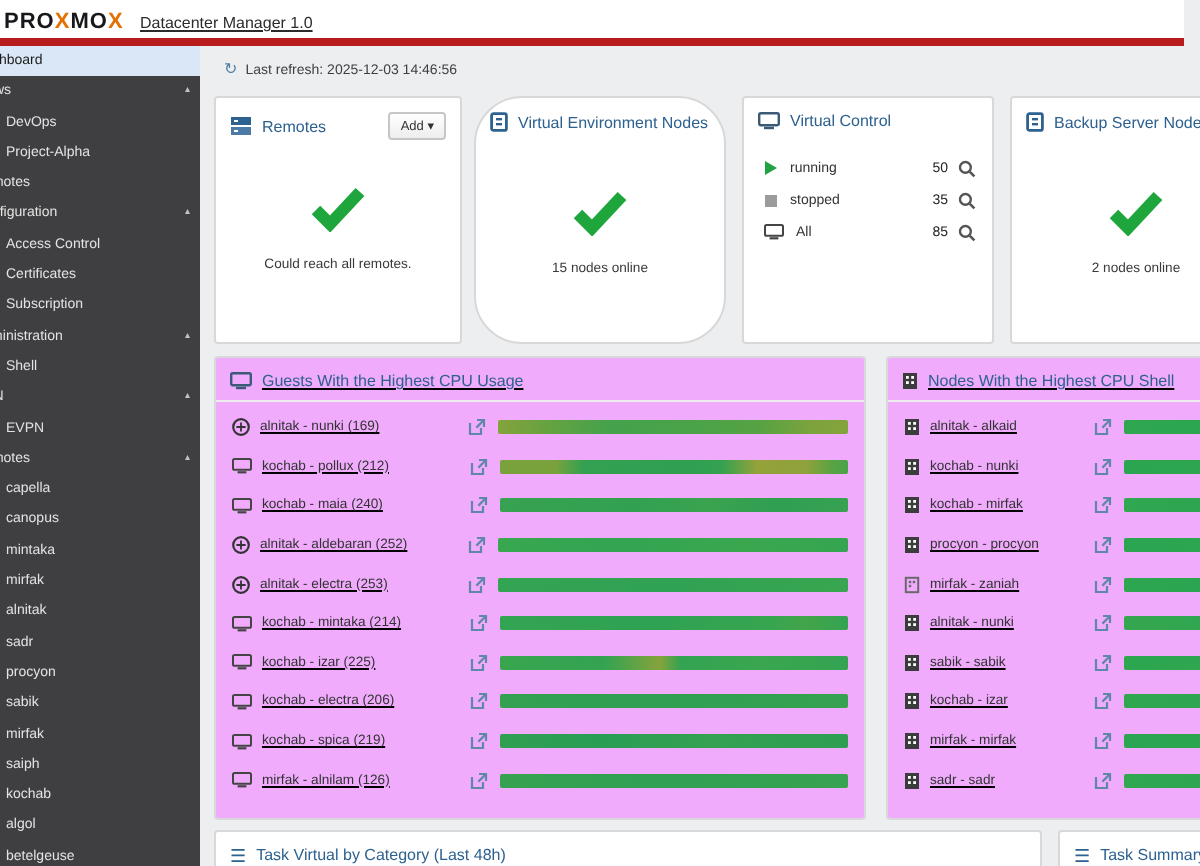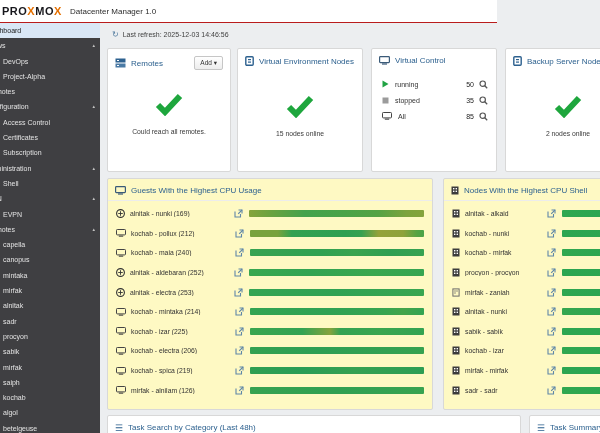--- a/index.html
+++ b/index.html
@@ -1,23 +1,23 @@
 <!DOCTYPE html>
 <html><head>
 <meta charset="utf-8">
 <style>
   * { margin:0; padding:0; box-sizing:border-box; }
   html,body { width:600px; height:433px; overflow:hidden; font-family:"Liberation Sans", sans-serif; background:#fff; }
   #root { position:relative; width:600px; height:433px; overflow:hidden; background:#eceef0; }
 
   
-  .topbar { position:absolute; left:0; top:0; width:497px; height:23px; background:#fff; border-bottom:1px solid #b91c1c; z-index:5; }
+  .topbar { position:absolute; left:0; top:0; width:592px; height:23px; background:#fff; border-bottom:4px solid #b91c1c; z-index:5; }
   .logo { position:absolute; left:2px; top:5px; font-size:11px; font-weight:bold; letter-spacing:.5px; color:#17171c; }
   .logo .lx { color:#e57000; }
-  .apptitle { position:absolute; left:70px; top:7px; font-size:8px; color:#2b2b2b; }
+  .apptitle { position:absolute; left:70px; top:7px; font-size:8px; color:#2b2b2b;text-decoration:underline; }
   .search { position:absolute; left:309px; top:4px; width:288px; height:15px; background:#fdfdfd; border:1px solid #cfcfcf; border-radius:3px; font-size:7px; color:#555; padding:0 6px; font-family:"Liberation Sans",sans-serif; }
   .search::placeholder { color:#9a9a9a; }
 
   
   .sidebar { position:absolute; left:0; top:23px; width:100px; height:410px; background:#3f3f42; overflow:hidden; }
   .side-inner { position:relative; margin-left:-14px; width:114px; }
   .side-item { position:relative; height:15.3px; line-height:15.3px; font-size:7px; color:#e3e3e3; white-space:nowrap; cursor:pointer; }
   .side-item.lvl0 { padding-left:1px; }
   .side-item.lvl1 { padding-left:17px; }
   .side-item.sel { background:#d9e7f6; color:#1b1b1b; }
@@ -34,21 +34,21 @@
   .add-btn { margin-left:auto; font-size:6.5px; color:#333; background:linear-gradient(#fff,#ededed); border:1px solid #c6c6c6; border-radius:2px; padding:2px 5px; cursor:pointer; }
   .check-wrap { text-align:center; margin-top:18px; }
   .check-caption { font-size:6.8px; color:#3a3a3a; margin-top:8px; }
 
   .vm-rows { padding:6px 8px 0 10px; }
   .vm-row { display:flex; align-items:center; height:16px; font-size:7px; color:#333; }
   .vm-row .vlabel { margin-left:6px; }
   .vm-row .vval { margin-left:auto; margin-right:5px; color:#222; }
 
   
-  .cpu-panel { position:absolute; top:155px; height:232px; background:#fef9c3; border:1px solid #d8d8d8; border-radius:2px; }
+  .cpu-panel { position:absolute; top:155px; height:232px; background:#f0abfc; border:1px solid #d8d8d8; border-radius:2px;text-decoration:underline; }
   .cpu-panel .panel-head { border-bottom:1px solid #ececec; }
   .cpu-rows { padding:3px 8px 0 8px; }
   .cpu-row { display:flex; align-items:center; height:19.6px; font-size:6.8px; color:#333; }
   .cpu-row .rlabel { white-space:nowrap; overflow:hidden; }
   .guest-label { width:102px; margin-left:5px; }
   .node-label { width:80px; margin-left:5px; }
   .bar { height:7px; border-radius:1px; flex:1; margin-left:6px; }
   .ext { margin-left:2px; display:inline-flex; cursor:pointer; }
 
   
@@ -119,21 +119,21 @@
         <button class="add-btn"><span>Add</span> <span>▾</span></button>
       </div>
       <div class="check-wrap">
         <span id="chk1" style="display:inline-block"><svg width="30" height="23" viewBox="0 0 30 23" xmlns="http://www.w3.org/2000/svg">
               <path d="M4 12 L11 19 L26 3" fill="none" stroke="#1ea63d" stroke-width="6" stroke-linecap="butt"></path>
             </svg></span>
         <div class="check-caption">Could reach all remotes.</div>
       </div>
     </div>
 
-    <div class="card" style="left:137px; width:126px;">
+    <div class="card" style="left:137px; width:126px;border-radius:24px;">
       <div class="panel-head">
         <span id="ic-pve">
             <svg width="9" height="10" viewBox="0 0 9 10" xmlns="http://www.w3.org/2000/svg">
               <rect x="0.8" y="0.8" width="7.4" height="8.4" rx="1" fill="none" stroke="#2d618f" stroke-width="1.4"></rect>
               <rect x="3" y="3" width="3" height="1.2" fill="#2d618f"></rect>
               <rect x="3" y="5.5" width="3" height="1.2" fill="#2d618f"></rect>
             </svg>
           </span>
         <span>Virtual Environment Nodes</span>
       </div>
@@ -620,21 +620,21 @@
               </svg>
             </span>
             <span class="bar" style="background:linear-gradient(90deg,#30a750 0%,#2ba551 50%,#2ea650 100%)"></span>
           </div>
         </div>
     </div>
 
     <div class="task-panel" style="left:7px; width:414px;">
       <div class="panel-head">
         <span class="list-icon">☰</span>
-        <span>Task Search by Category (Last 48h)</span>
+        <span>Task Virtual by Category (Last 48h)</span>
       </div>
     </div>
     <div class="task-panel" style="left:429px; width:230px;">
       <div class="panel-head">
         <span class="list-icon">☰</span>
         <span style="white-space:nowrap;">Task Summary</span>
       </div>
     </div>
 
   </div>

